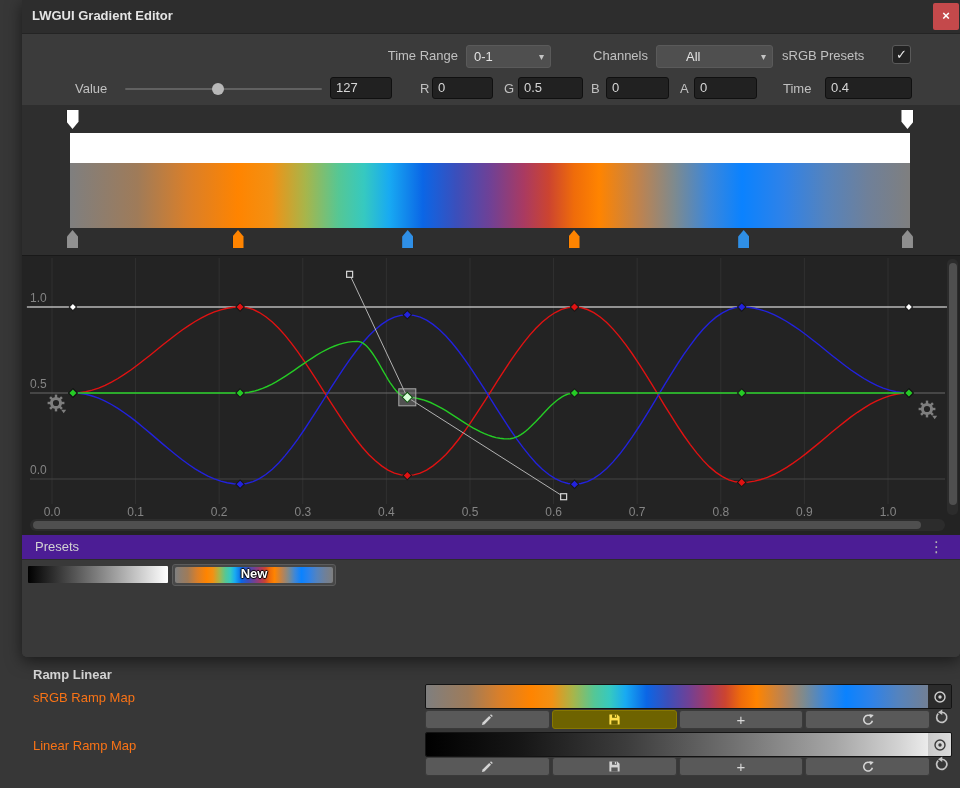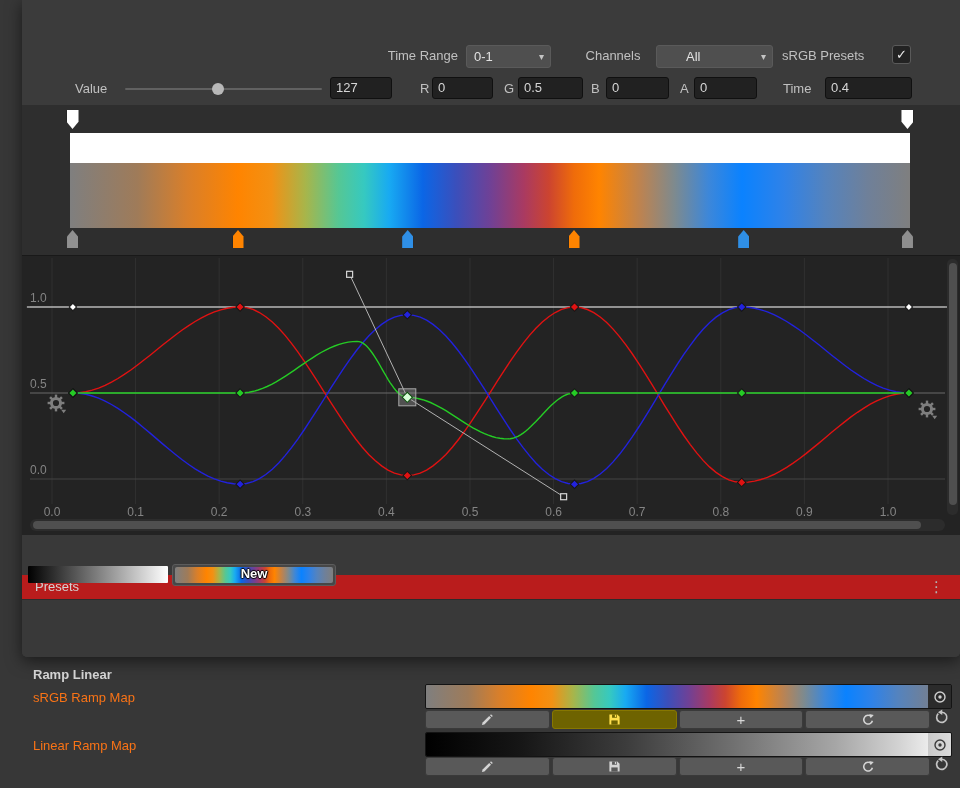--- a/index.html
+++ b/index.html
@@ -35,21 +35,21 @@
   
   .curve-section{position:absolute;left:0;top:255px;width:938px;height:280px;background:#232323;border-top:1px solid #191919;box-sizing:border-box;}
   .curve-svg{position:absolute;left:0;top:0;}
   .gear{position:absolute;width:20px;height:20px;opacity:.85;cursor:pointer;}
   .hscroll{position:absolute;left:8px;top:263px;width:915px;height:12px;background:#2c2c2c;border-radius:6px;}
   .hscroll .thumb{position:absolute;left:3px;top:2px;width:888px;height:8px;background:#4f4f4f;border-radius:4px;}
   .vscroll{position:absolute;left:925px;top:3px;width:11px;height:256px;background:#2c2c2c;border-radius:5px;}
   .vscroll .thumb{position:absolute;left:1.5px;top:4px;width:8px;height:242px;background:#4f4f4f;border-radius:4px;}
   
   .presets{position:absolute;left:0;top:535px;width:938px;height:122px;background:#393939;border-radius:0 0 5px 5px;}
-  .presets-header{position:absolute;left:0;top:0;right:0;height:24px;background:#b91c1c;border-bottom:1px solid #2c2c2c;margin-top:40px;}
+  .presets-header{position:absolute;left:0;top:0;right:0;height:24px;background:#4c1d95;border-bottom:1px solid #2c2c2c;}
   .presets-title{position:absolute;left:13px;top:4px;font-size:13px;color:#d2d2d2;}
   .kebab{position:absolute;right:16px;top:3px;font-size:15px;color:#b4b4b4;cursor:pointer;}
   .preset-swatch1{position:absolute;left:6px;top:31px;width:140px;height:17px;border-radius:1px;cursor:pointer;}
   .preset-swatch2{position:absolute;left:150px;top:29px;width:134px;height:20px;background:#474747;border:1px solid #5c5c5c;
                   border-radius:3px;cursor:pointer;padding-left:28px;}
   .preset-swatch2 .inner{position:absolute;left:2px;right:2px;top:2px;bottom:2px;border-radius:2px;}
   .preset-swatch2 .name{position:absolute;left:0;right:0;top:1px;text-align:center;font-size:13px;font-weight:bold;color:#fff;
       text-shadow:-1px 0 1px #000,1px 0 1px #000,0 -1px 1px #000,0 1px 1px #000;}
   
   .insp-title{position:absolute;left:33px;top:667px;font-size:13px;font-weight:bold;color:#d2d2d2;}
@@ -65,27 +65,33 @@
   .undo-btn{position:absolute;left:933px;width:20px;height:20px;cursor:pointer;}
   .plus-glyph{font-size:15px;line-height:15px;}
 </style>
 </head>
 <body>
 
 <div class="screen">
 
   <div class="window">
 
+    <div class="titlebar">
+      <span class="title">LWGUI Gradient Editor</span>
+      <div class="close-btn">
+        <span>×</span>
+      </div>
+    </div>
 
     <span class="lbl" style="left:348px;top:48px;width:88px;text-align:right;">Time Range</span>
     <div class="dropdown" style="left:444px;top:45px;width:76px;">
       <span>0-1</span>
       <span class="caret">▾</span>
     </div>
-    <span class="lbl" style="left:556px;top:48px;width:70px;text-align:center;">Channels</span>
+    <span class="lbl" style="left:556px;top:48px;width:70px;text-align:right;">Channels</span>
     <div class="dropdown" style="left:634px;top:45px;width:86px;padding-left:29px;">
       <span>All</span>
       <span class="caret">▾</span>
     </div>
     <span class="lbl" style="left:760px;top:48px;">sRGB Presets</span>
     <div class="checkbox" style="left:870px;top:45px;">
       <span>✓</span>
     </div>
 
     <span class="lbl" style="left:53px;top:81px;">Value</span>

